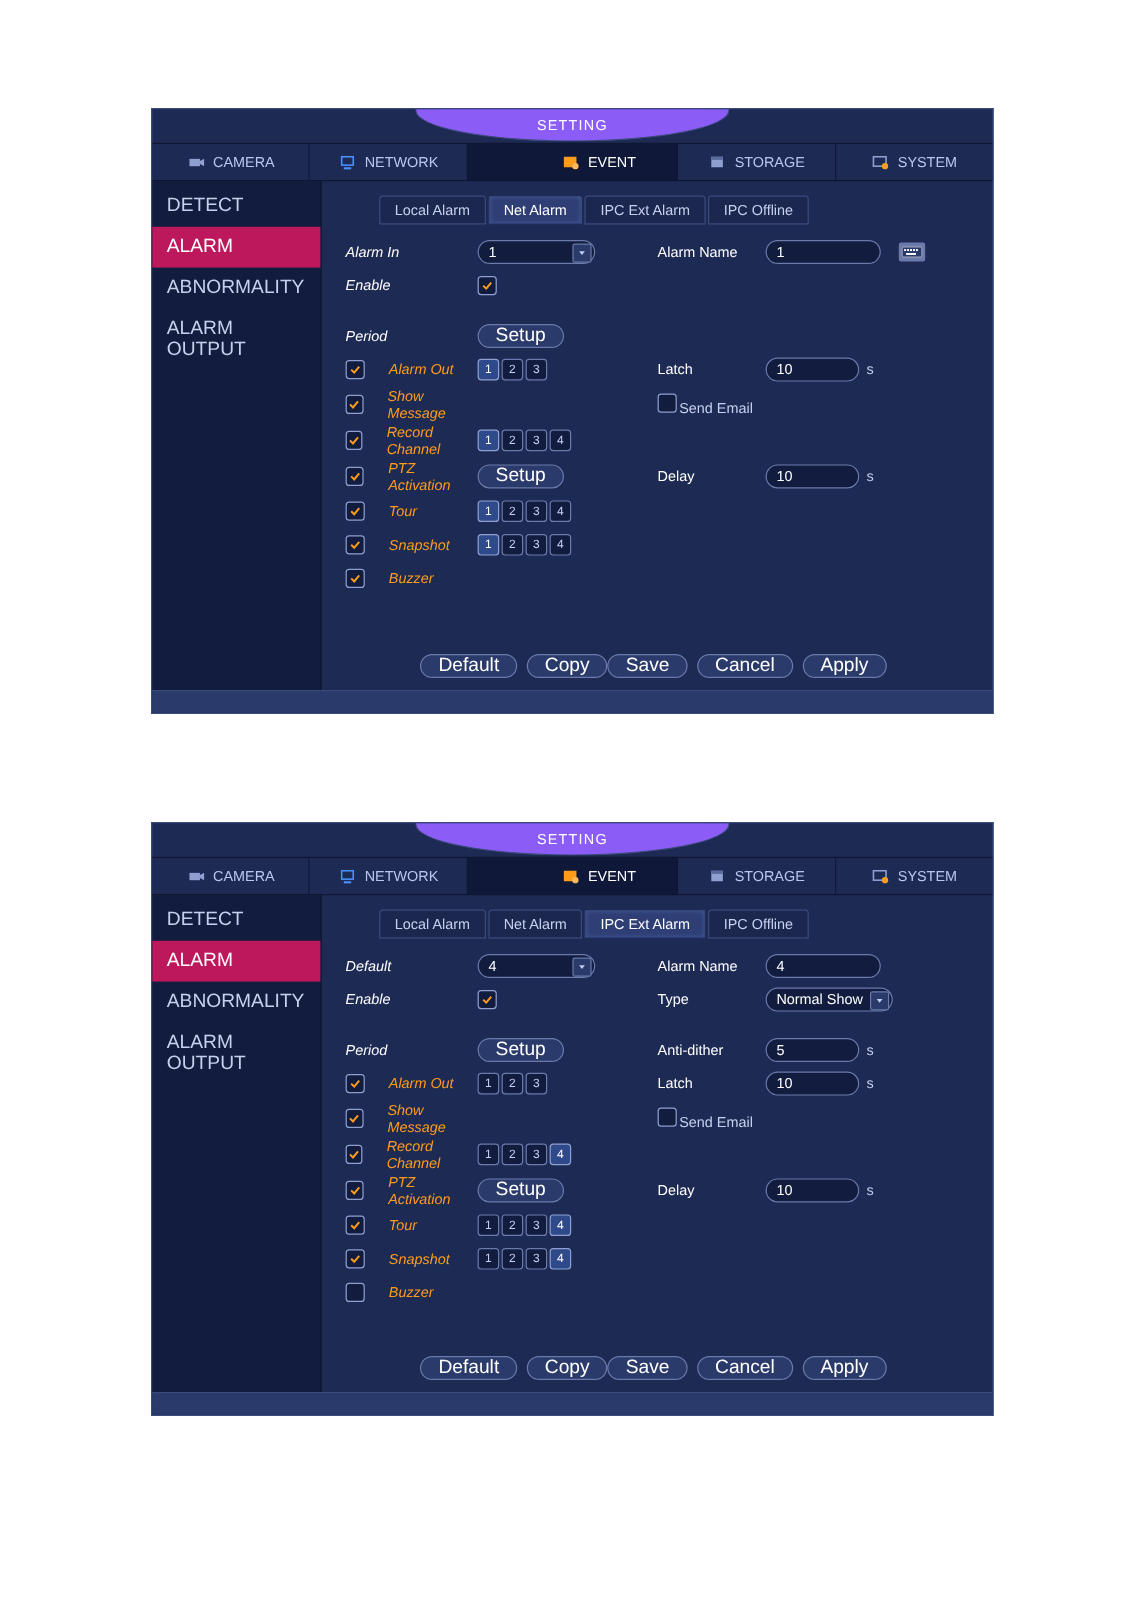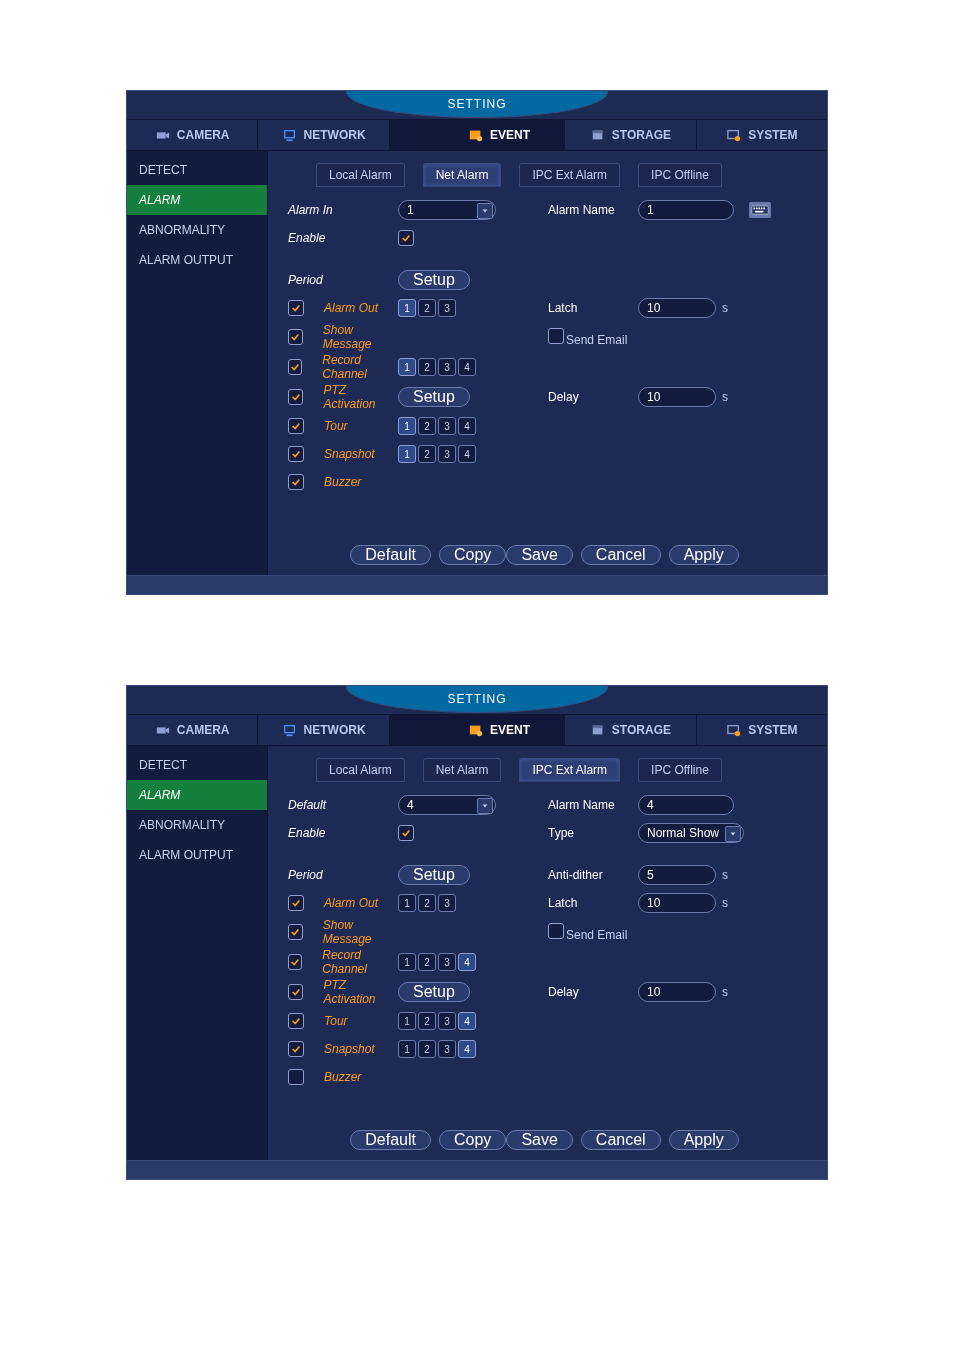--- a/index.html
+++ b/index.html
@@ -26,21 +26,21 @@
     position: relative;
     text-align: center;
   }
   .titlebanner .ribbon {
     position: absolute;
     left: 50%;
     top: 0;
     transform: translateX(-50%);
     width: 260px;
     height: 26px;
-    background: #0369a1;
+    background: #8b5cf6;
     border-radius: 0 0 130px 130px / 0 0 26px 26px;
     border-bottom: 1px solid #3a4a7a;
     border-left: 1px solid #3a4a7a;
     border-right: 1px solid #3a4a7a;
     display: flex;
     align-items: center;
     justify-content: center;
   }
   .titlebanner .ribbon span {
     font-size: 12px;
@@ -55,21 +55,20 @@
     flex: 1;
     display: flex;
     align-items: center;
     justify-content: center;
     gap: 6px;
     padding: 8px 0;
     background: #1d2a54;
     color: #b9c7ee;
     cursor: pointer;
     border-right: 1px solid #0e1632;
-    font-weight: bold;
   }
   .topnav-item:last-child { border-right: none; }
   .topnav-item.active {
     background: #0f1838;
     color: #fff;
     padding-left: 44px;
   }
   .topnav-item .ico {
     width: 16px;
     height: 14px;
@@ -81,34 +80,33 @@
   .sidebar {
     width: 140px;
     background: #121c3e;
     padding-top: 4px;
     border-right: 1px solid #0e1632;
   }
   .side-item {
     padding: 8px 12px;
     color: #c6d0ee;
     cursor: pointer;
-    font-size: 12px;
+    font-size: 16px;
   }
   .side-item.active {
-    background: #15803d;
+    background: #be185d;
     color: #fff;
-    font-style: italic;
   }
   .content {
     flex: 1;
     padding: 12px 20px 10px 20px;
   }
   .tabs {
     display: flex;
-    gap: 16px;
+    gap: 0;
     margin-bottom: 10px;
     padding-left: 28px;
   }
   .tab {
     padding: 4px 12px;
     border-radius: 3px 3px 0 0;
     border: 1px solid #3a4a7a;
     background: #1c2750;
     color: #c6d0ee;
     cursor: pointer;

